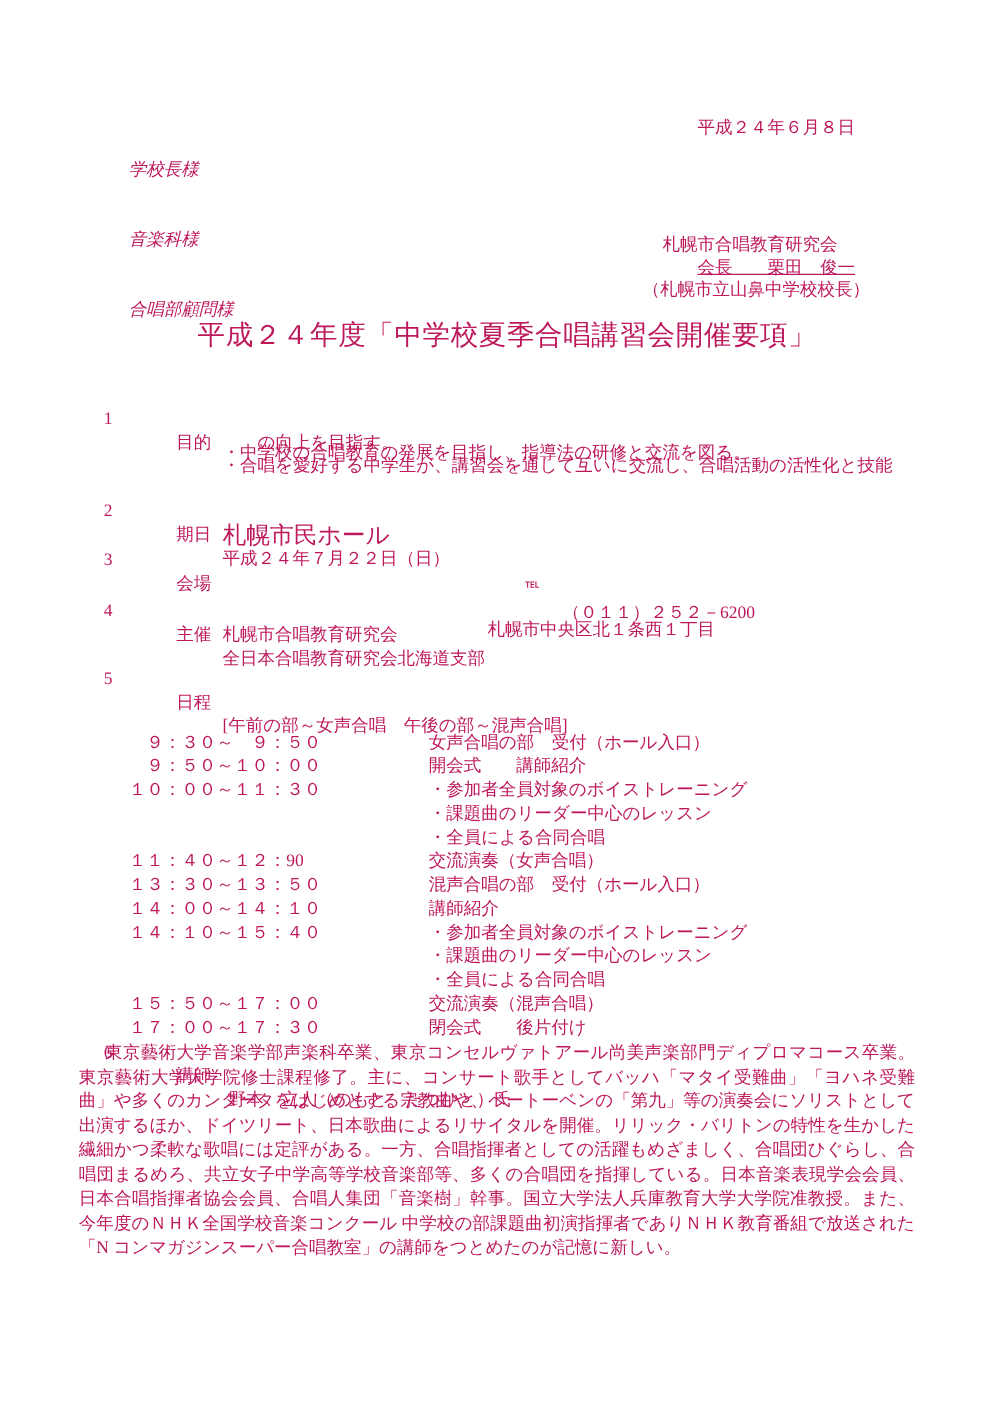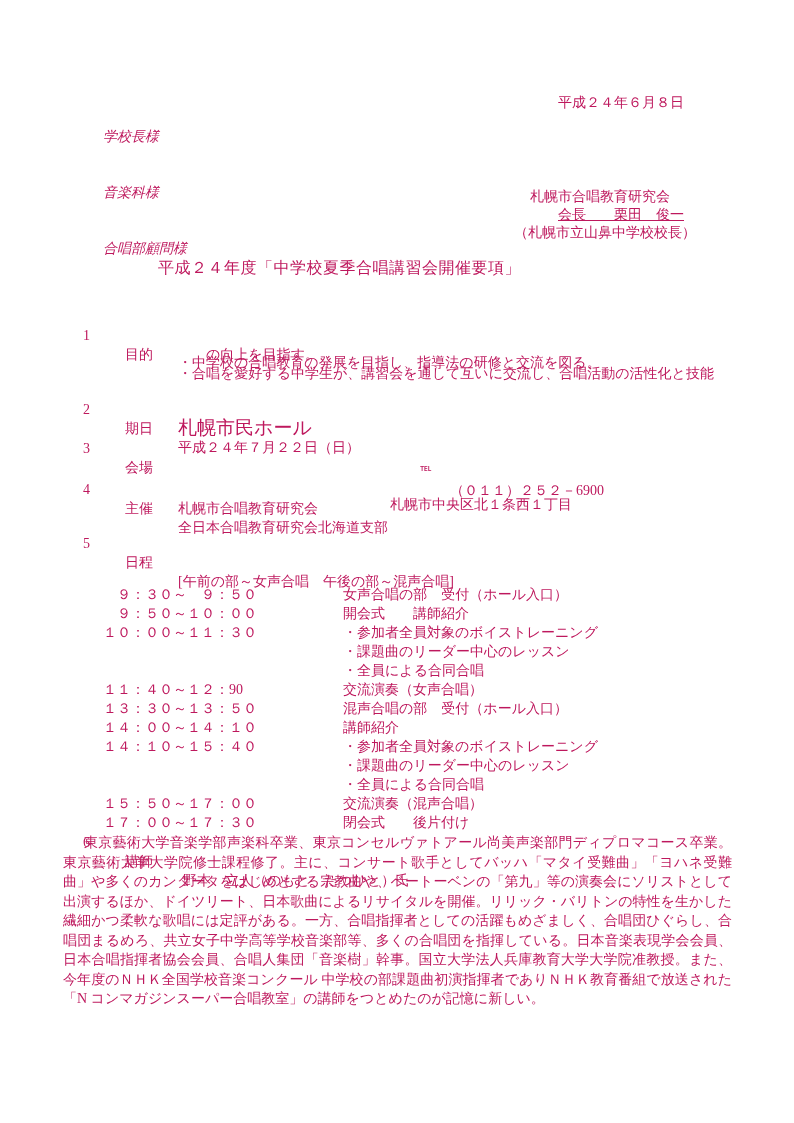--- a/index.html
+++ b/index.html
@@ -21,27 +21,27 @@
 
   .addressees { top: 90px; left: 103px; font-style: italic; }
   .addressees div { height: 18px; line-height: 18px; }
 
   .sender-org  { top: 187px; left: 530px; }
   .sender-name { top: 205px; left: 558px; text-decoration: underline; }
   .sender-paren{ top: 223px; left: 514px; }
 
   .doc-title {
     top: 254px; left: 158px;
-    font-size: 16px; line-height: 28px;
+    font-size: 22px; line-height: 28px;
     font-weight: normal;
     letter-spacing: 0.5px;
   }
 
   .sec-num   { position: absolute; left: 83px;  white-space: pre; }
-  .sec-label { position: absolute; left: 125px; white-space: pre; }
+  .sec-label { position: absolute; left: 141px; white-space: pre; }
   .sec-content { position: absolute; left: 178px; white-space: pre; }
 
   .purpose-line2 { position: absolute; left: 206px; white-space: pre; }
 
   .venue-hall { position: absolute; left: 178px; font-size: 19px; line-height: 24px; top: -3px; font-family: Liberation Mono, monospace; }
   .venue-addr { position: absolute; left: 390px; white-space: pre; font-family: Liberation Mono, monospace; }
   .venue-telsym { position: absolute; left: 420px; white-space: pre; }
   .venue-telnum { position: absolute; left: 450px; white-space: pre; }
 
   .schedule-rows { position: absolute; top: 553px; left: 103px; width: 640px; margin-top: 32px; }
@@ -100,21 +100,21 @@
   </div>
 
   <div class="abs" style="top:420px; left:0; width:794px;">
     <span class="sec-num">3</span>
     <span class="sec-label">会場</span>
     <span class="venue-hall">札幌市民ホール</span>
     <span class="venue-addr">札幌市中央区北１条西１丁目</span>
   </div>
   <div class="abs" style="top:443px; left:0; width:794px;">
     <span class="venue-telsym">℡</span>
-    <span class="venue-telnum">（０１１）２５２－6900</span>
+    <span class="venue-telnum">（０１１）２５２－6200</span>
   </div>
 
   <div class="abs" style="top:461px; left:0; width:794px;">
     <span class="sec-num">4</span>
     <span class="sec-label">主催</span>
     <span class="sec-content">全日本合唱教育研究会北海道支部</span>
   </div>
   <div class="abs" style="top:480px; left:0; width:794px;">
     <span class="sec-content">札幌市合唱教育研究会</span>
   </div>

